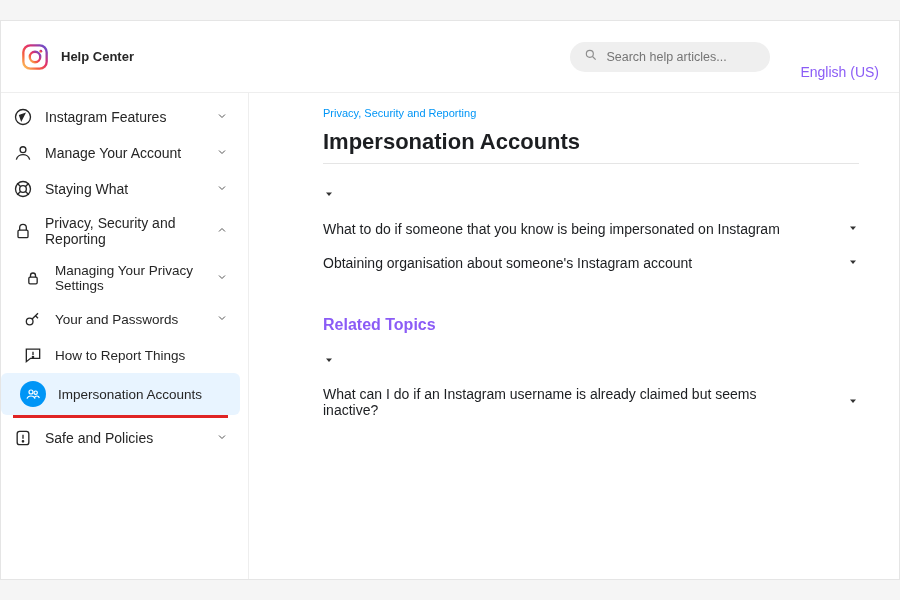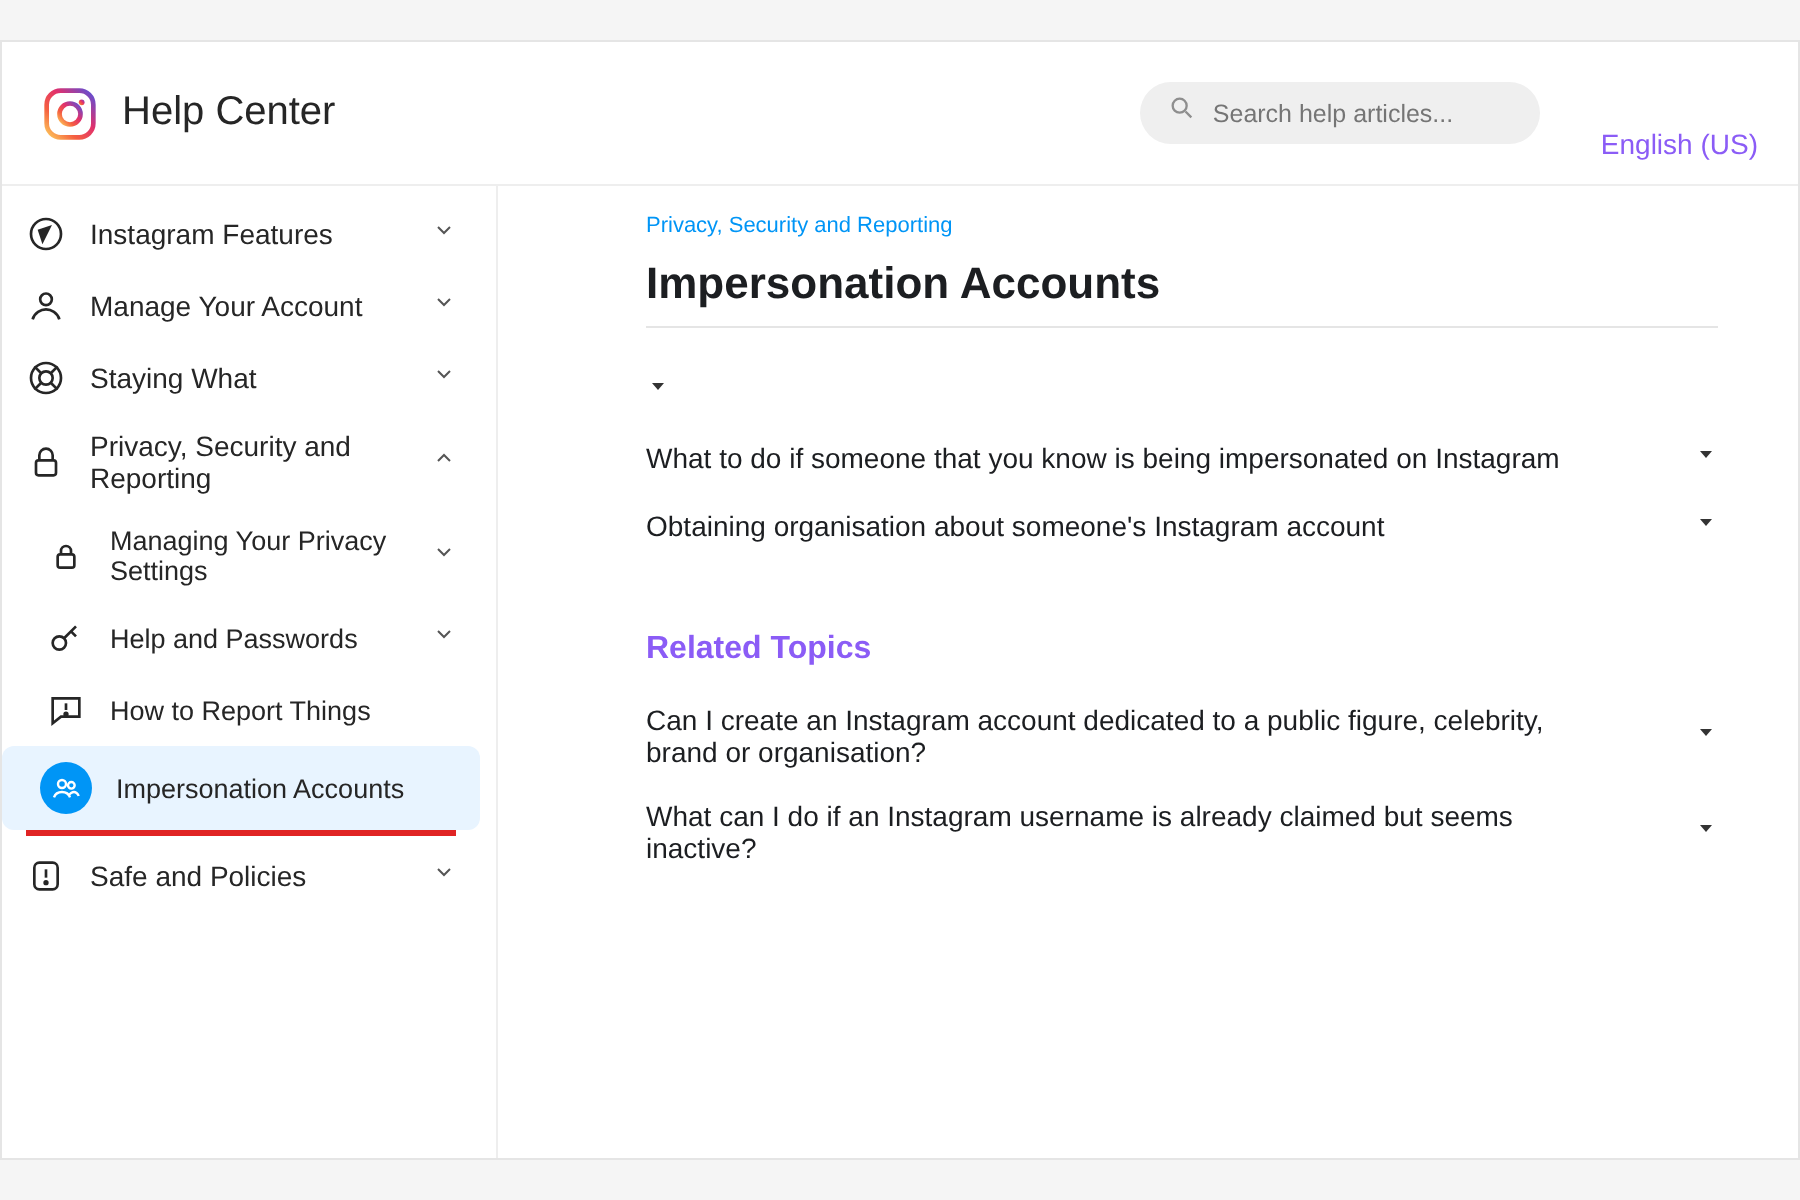--- a/index.html
+++ b/index.html
@@ -1,20 +1,20 @@
 <!DOCTYPE html>
 <html><head>
   <meta charset="utf-8">
   <style>
     * { box-sizing: border-box; margin: 0; padding: 0; }
     body { font-family: -apple-system, BlinkMacSystemFont, "Segoe UI", Helvetica, Arial, sans-serif; background: #f5f5f5; display: flex; justify-content: center; align-items: flex-start; padding-top: 20px; }
     .page { width: 900px; height: 560px; background: #fff; display: flex; flex-direction: column; border: 1px solid #e5e5e5; }
     .header { display: flex; align-items: center; padding: 12px 20px; gap: 12px; border-bottom: 1px solid #eee; }
     .logo { width: 28px; height: 28px; }
-    .brand { font-size: 20px; font-weight: 400; color: #262626; }
+    .brand { font-size: 13px; font-weight: 700; color: #262626; }
     .spacer { flex: 1; }
     .search { display: flex; align-items: center; background: #efefef; border-radius: 18px; padding: 6px 14px; width: 200px; }
     .search svg { width: 14px; height: 14px; margin-right: 8px; color: #8e8e8e; }
     .search input { border: none; background: transparent; outline: none; font-size: 12.5px; color: #555; width: 100%; }
     .lang { color: #8b5cf6; font-size: 14px; font-weight: 500; margin-left: 18px; cursor: pointer; margin-top: 31px; }
     .body { display: flex; flex: 1; overflow: hidden; gap: 44px; }
     .sidebar { width: 248px; border-right: 1px solid #eee; padding: 6px 8px 6px 0; overflow-y: auto; }
     .nav-item { display: flex; align-items: center; padding: 8px 12px; cursor: pointer; position: relative; gap: 12px; }
     .nav-item .icon { width: 20px; height: 20px; display: flex; align-items: center; justify-content: center; color: #262626; }
     .nav-item .label { font-size: 14px; color: #262626; flex: 1; }
@@ -138,21 +138,21 @@
                 <polyline points="6 9 12 15 18 9"></polyline>
               </svg></span>
         </div>
         <div class="nav-item">
           <span class="icon">
               <svg viewBox="0 0 24 24" fill="none" stroke="currentColor" stroke-width="1.6">
                 <circle cx="8" cy="15" r="4"></circle>
                 <path d="M11 12l7-7M15 8l3 3"></path>
               </svg>
             </span>
-          <span class="label">Help and Passwords</span>
+          <span class="label">Your and Passwords</span>
           <span class="chev"><svg viewBox="0 0 24 24" fill="none" stroke="currentColor" stroke-width="2">
                 <polyline points="6 9 12 15 18 9"></polyline>
               </svg></span>
         </div>
         <div class="nav-item">
           <span class="icon">
               <svg viewBox="0 0 24 24" fill="none" stroke="currentColor" stroke-width="1.6">
                 <path d="M4 5h16v11H9l-5 4V5z"></path>
                 <line x1="12" y1="8" x2="12" y2="12"></line>
                 <circle cx="12" cy="14.5" r="0.8" fill="currentColor"></circle>
@@ -209,21 +209,20 @@
       <div class="faq-row">
         <span class="q">Obtaining organisation about someone's Instagram account</span>
         <span class="caret"><svg viewBox="0 0 24 24" fill="currentColor">
               <polygon points="6,9 18,9 12,16"></polygon>
             </svg></span>
       </div>
 
       <div class="section-title">Related Topics</div>
 
       <div class="faq-row">
-        <span class="q">Can I create an Instagram account dedicated to a public figure, celebrity, brand or organisation?</span>
         <span class="caret"><svg viewBox="0 0 24 24" fill="currentColor">
               <polygon points="6,9 18,9 12,16"></polygon>
             </svg></span>
       </div>
       <div class="faq-row">
         <span class="q">What can I do if an Instagram username is already claimed but seems inactive?</span>
         <span class="caret"><svg viewBox="0 0 24 24" fill="currentColor">
               <polygon points="6,9 18,9 12,16"></polygon>
             </svg></span>
       </div>

